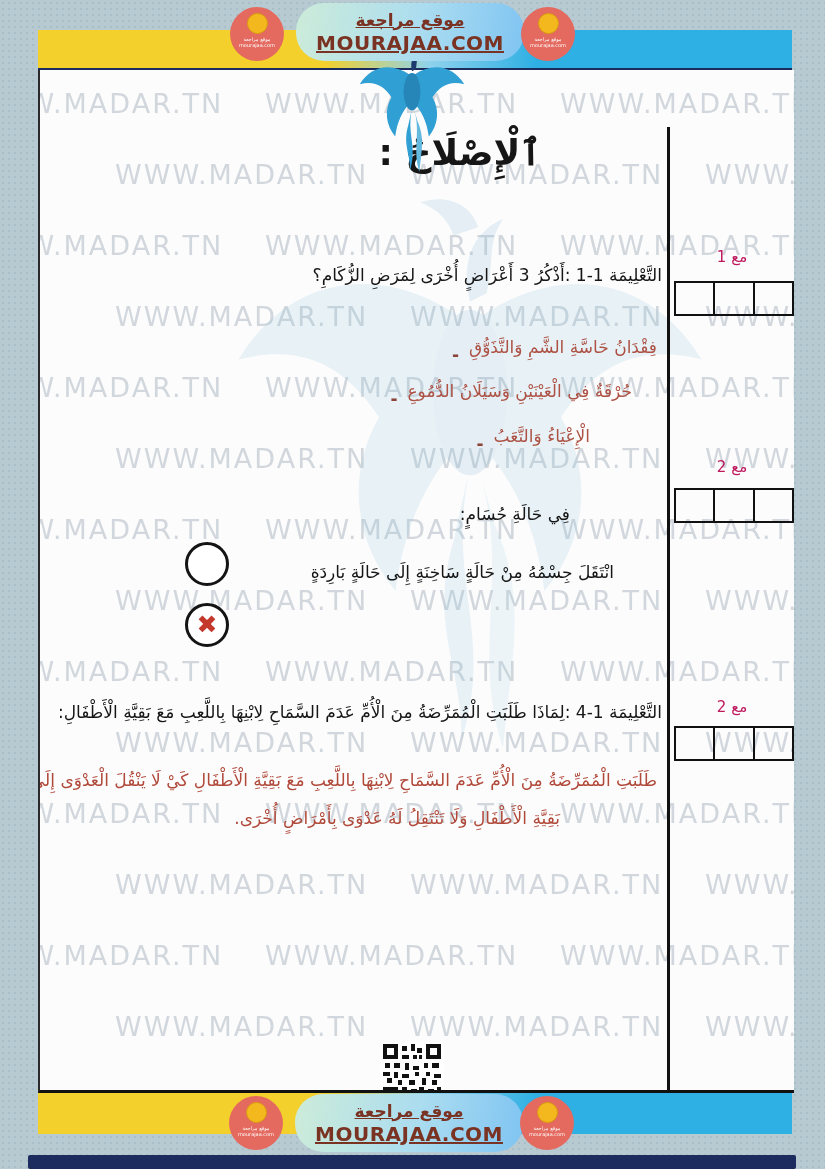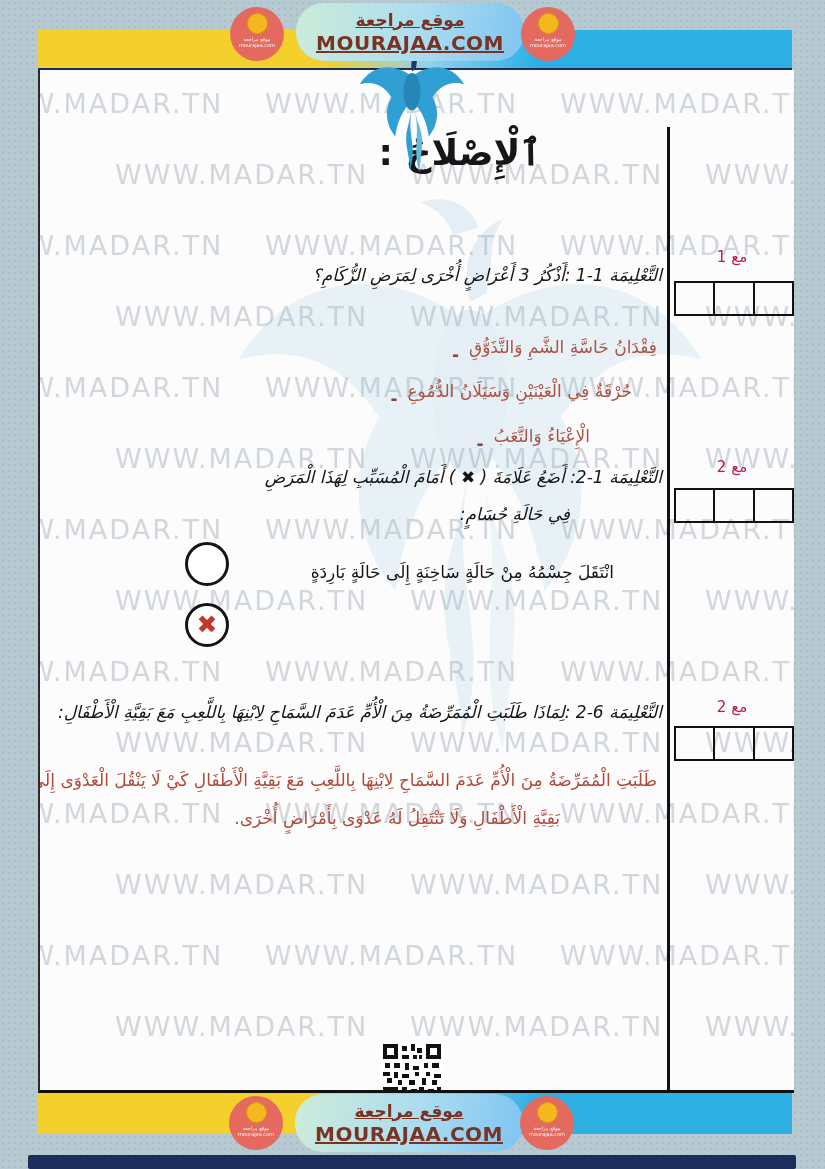--- a/index.html
+++ b/index.html
@@ -29,21 +29,21 @@
   .badge .t2{font-size:5px;color:#fff;line-height:6px;}
   
   .page{position:absolute;left:38px;top:70px;width:754px;height:1020px;background:#fcfcfc;
     border-left:2px solid #2a2a2a;border-bottom:3px solid #111;box-sizing:content-box;overflow:hidden;z-index:5;}
   .wm-layer{position:absolute;inset:0;z-index:1;}
   .wm{position:absolute;white-space:nowrap;font-size:27px;letter-spacing:2px;color:rgba(140,156,168,.38);font-weight:500;}
   .bigbird{position:absolute;left:170px;top:120px;width:520px;height:620px;opacity:.18;z-index:1;}
   
   .c{position:absolute;z-index:3;direction:rtl;white-space:nowrap;color:#161616;}
   .title{top:62px;left:290px;width:260px;text-align:center;font-size:36px;font-weight:bold;}
-  .ins{font-size:17px;font-style:italic;}
+  .ins{font-size:17px;}
   .answer{display:inline-flex;align-items:flex-start;gap:10px;color:#ad5244;font-size:17px;}
   .answer .dash{color:#8a4438;font-weight:bold;transform:translateY(8px);}
   .opt-circle{position:absolute;z-index:3;width:38px;height:38px;border:3px solid #141414;border-radius:50%;
     display:flex;align-items:center;justify-content:center;background:#fff;}
   .opt-circle .mark{color:#c4372b;font-size:25px;font-weight:bold;line-height:1;transform:translateY(-1px);}
   .opt-text{font-size:17px;}
   .red{color:#b0493a;font-size:17px;}
   
   .divider{position:absolute;left:627px;top:57px;width:2.5px;height:963px;background:#111;z-index:4;}
   .mark-label{position:absolute;left:634px;width:116px;text-align:center;font-size:15px;color:#be185d;direction:rtl;z-index:4;}
@@ -130,33 +130,32 @@
         <span class="dash">-</span>
       </span>
   </div>
   <div class="c" style="top:356px;right:204px;">
     <span class="answer">
         <span>الْإِعْيَاءُ وَالتَّعَبُ</span>
         <span class="dash">-</span>
       </span>
   </div>
 
-  <div class="c ins" style="top:397px;right:132px;"><span>التَّعْلِيمَة 1-2:</span> <span>أَضَعُ عَلَامَةَ ( ✖ ) أَمَامَ الْمُسَبِّبِ لِهَذَا الْمَرَضِ</span></div>
   <div class="c ins" style="top:434px;right:224px;">فِي حَالَةِ حُسَامٍ:</div>
 
   <div class="opt-circle" style="left:145px;top:472px;">
     <span class="mark"></span>
   </div>
   <div class="c opt-text" style="top:492px;right:180px;">انْتَقَلَ جِسْمُهُ مِنْ حَالَةٍ سَاخِنَةٍ إِلَى حَالَةٍ بَارِدَةٍ</div>
 
   <div class="opt-circle" style="left:145px;top:533px;">
     <span class="mark">✖</span>
   </div>
 
-  <div class="c ins" style="top:632px;right:132px;"><span>التَّعْلِيمَة 6-2 :</span><span>لِمَاذَا طَلَبَتِ الْمُمَرِّضَةُ مِنَ الْأُمِّ عَدَمَ السَّمَاحِ لِابْنِهَا بِاللَّعِبِ مَعَ بَقِيَّةِ الْأَطْفَالِ:</span></div>
+  <div class="c ins" style="top:632px;right:132px;"><span>التَّعْلِيمَة 1-4 :</span><span>لِمَاذَا طَلَبَتِ الْمُمَرِّضَةُ مِنَ الْأُمِّ عَدَمَ السَّمَاحِ لِابْنِهَا بِاللَّعِبِ مَعَ بَقِيَّةِ الْأَطْفَالِ:</span></div>
 
   <div class="c red" style="top:700px;right:137px;">طَلَبَتِ الْمُمَرِّضَةُ مِنَ الْأُمِّ عَدَمَ السَّمَاحِ لِابْنِهَا بِاللَّعِبِ مَعَ بَقِيَّةِ الْأَطْفَالِ كَيْ لَا يَنْقُلَ الْعَدْوَى إِلَى</div>
   <div class="c red" style="top:738px;right:234px;">بَقِيَّةِ الْأَطْفَالِ وَلَا تَنْتَقِلُ لَهُ عَدْوَى بِأَمْرَاضٍ أُخْرَى.</div>
 
   <div class="divider"></div>
 
   <div class="mark-label" style="top:178px;">مع 1</div>
   <div class="score-grid" style="top:211px;">
     <div class="cell"></div>
       <div class="cell"></div>

